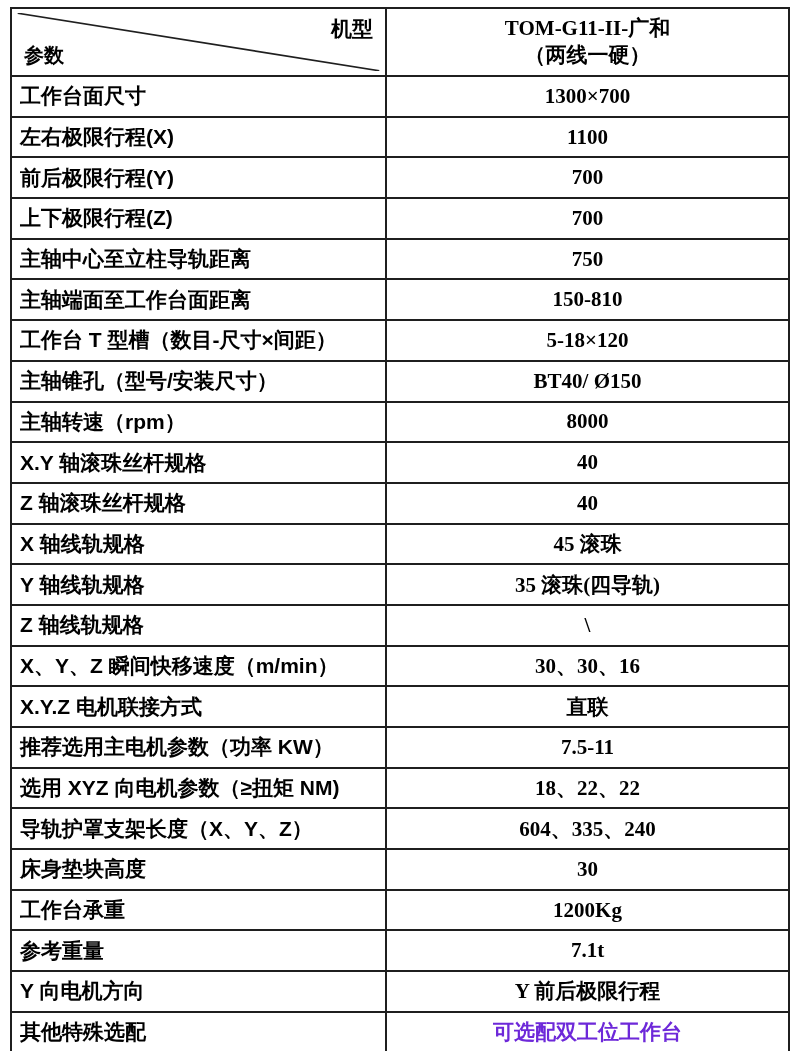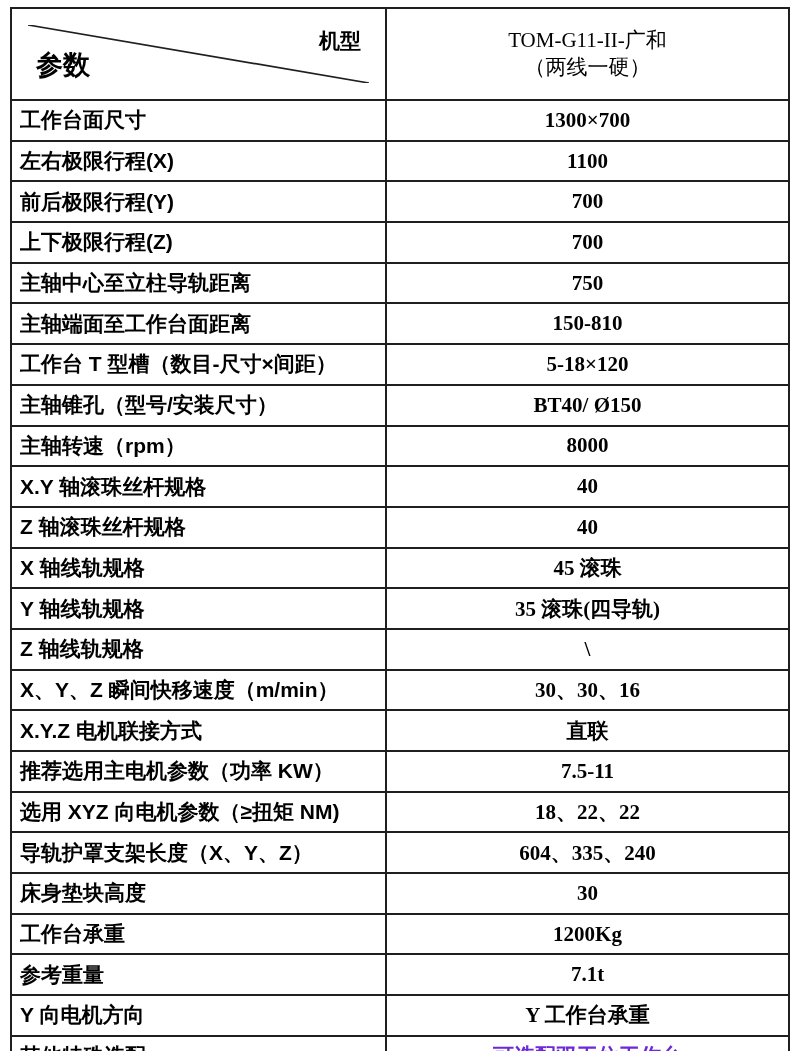--- a/index.html
+++ b/index.html
@@ -27,36 +27,36 @@
     vertical-align: middle;
     overflow: hidden;
   }
   col.c-label { width: 375px; }
   col.c-value { width: 403px; }
 
   
   tr.header-row { height: 58px; }
   td.corner-cell {
     position: relative;
-    padding: 16px;
+    padding: 4px;
     border-radius: 16px;
   }
   .corner-inner { position: relative; width: 100%; height: 58px; }
   .corner-inner svg { position: absolute; left: 0; top: 0; width: 100%; height: 100%; display: block; }
   .corner-top-right {
     position: absolute; top: 3px; right: 8px;
     font-weight: bold; font-size: 21px; line-height: 26px;
   }
   .corner-bottom-left {
     position: absolute; bottom: 3px; left: 8px;
-    font-weight: bold; font-size: 27px; line-height: 26px; font-family: Liberation Mono, monospace;
+    font-weight: bold; font-size: 20px; line-height: 26px;
   }
   td.model-cell {
     text-align: center;
-    font-weight: normal;
+    font-weight: bold;
     font-size: 21px;
     line-height: 27px;
     font-family: "Liberation Serif", "DejaVu Serif", serif;
   }
 
   
   tr.data-row { height: 40.7px; }
   td.label-cell {
     padding-left: 8px;
     font-weight: bold;
@@ -180,21 +180,21 @@
         <tr class="data-row">
           <td class="label-cell">工作台承重</td>
           <td class="value-cell">1200Kg</td>
         </tr>
         <tr class="data-row">
           <td class="label-cell">参考重量</td>
           <td class="value-cell">7.1t</td>
         </tr>
         <tr class="data-row">
           <td class="label-cell">Y 向电机方向</td>
-          <td class="value-cell">Y 工作台承重</td>
+          <td class="value-cell">Y 前后极限行程</td>
         </tr>
         <tr class="data-row">
           <td class="label-cell">其他特殊选配</td>
           <td class="value-cell" style="color: #6d28d9;">可选配双工位工作台</td>
         </tr>
       </tbody>
   </table>
 </div>
 
 </body></html>

